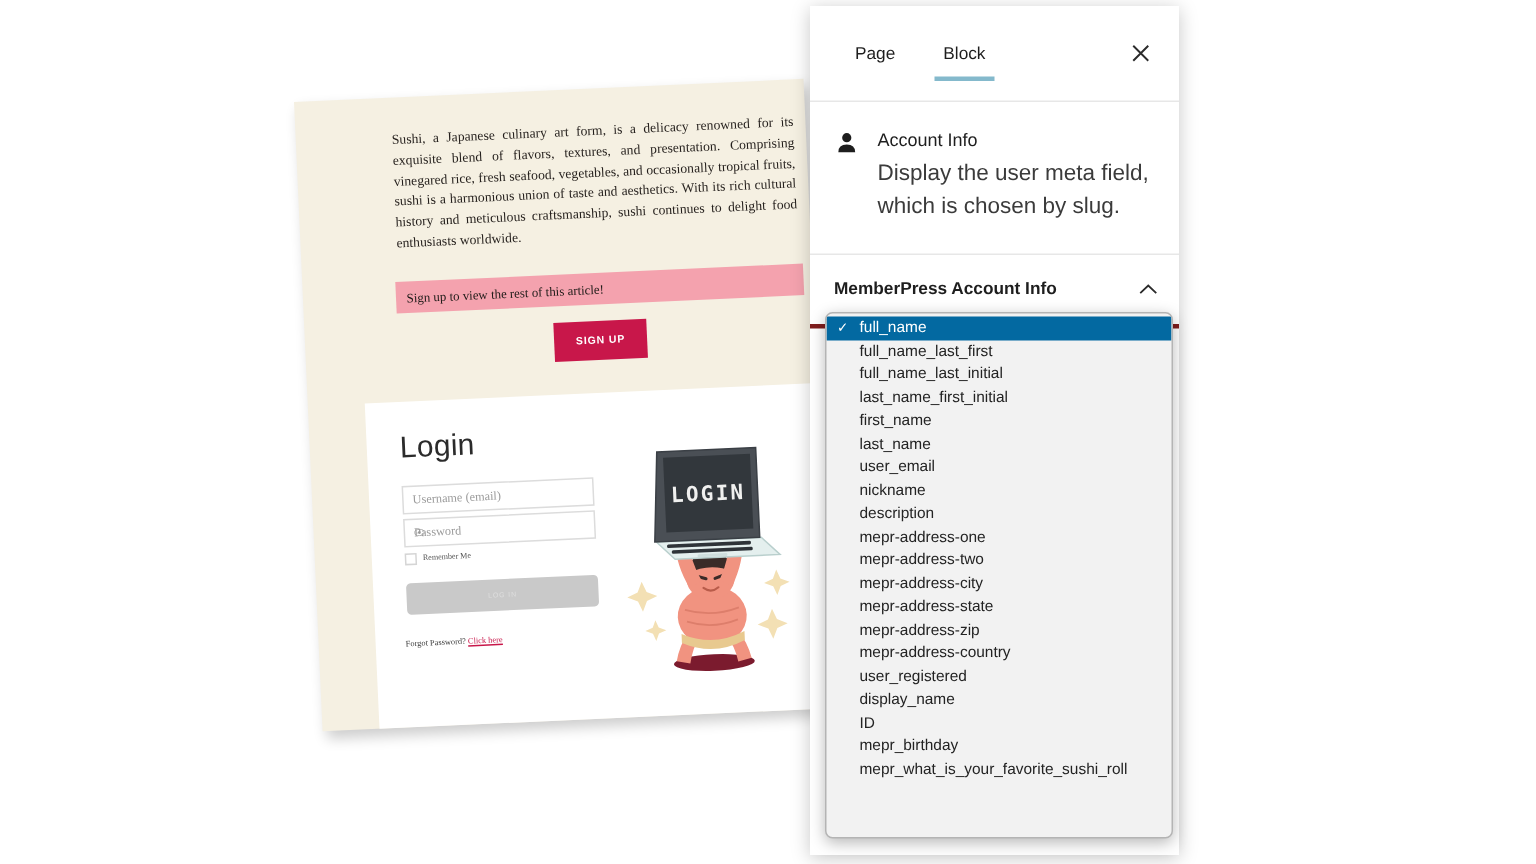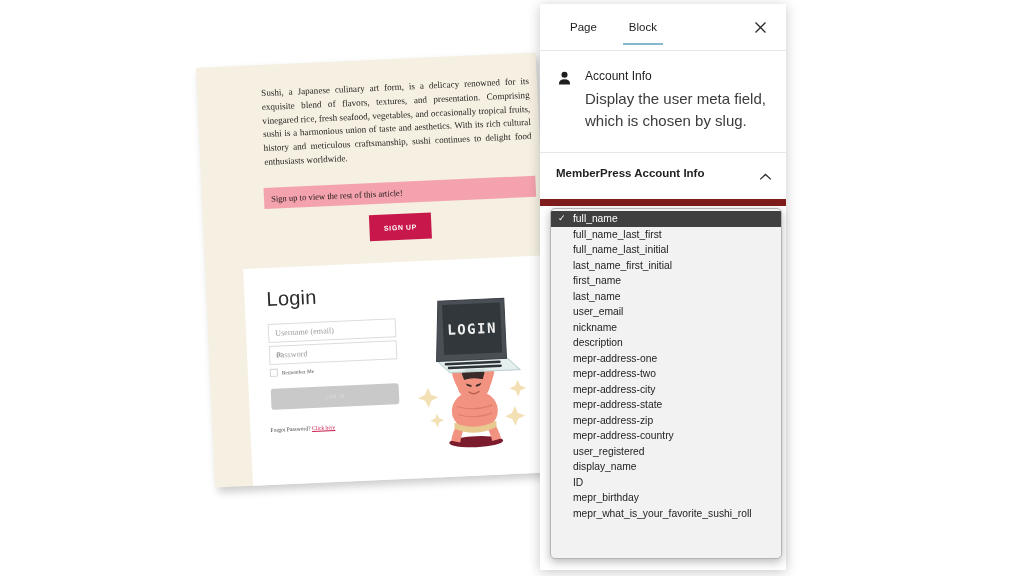--- a/index.html
+++ b/index.html
@@ -103,21 +103,21 @@
 
   
   #inspector {
     position: absolute;
     left: 540px; top: 4px;
     width: 246px; height: 566px;
     background: #ffffff;
     box-shadow: 0 2px 12px rgba(0,0,0,0.22);
   }
   .insp-tabs {
-    position: relative; height: 47px;
+    position: relative; height: 64px;
     display: flex; align-items: center;
     border-bottom: 1px solid #e7e7e7;
     padding: 0 14px;
   }
   .insp-tab {
     position: relative; height: 52px;
     display: flex; align-items: center;
     padding: 0 16px;
     font-size: 11.5px; color: #1e1e1e; cursor: pointer;
   }
@@ -132,23 +132,23 @@
     cursor: pointer; color: #3c3c3c;
   }
   .block-header {
     display: flex; gap: 11px; padding: 18px 14px 20px 16px;
     border-bottom: 1px solid #e7e7e7;
   }
   .block-icon { flex: 0 0 auto; width: 18px; padding-top: 1px; }
   .block-title { font-size: 12px; color: #1e1e1e; margin-bottom: 5px; }
   .block-desc { font-size: 15px; color: #3b3b3b; line-height: 1.45; }
   .section-head {
-    display: flex; align-items: flex-start;
+    display: flex; align-items: center;
     padding: 14px 14px 14px 16px;
-    border-bottom: 7px solid #7f1d1d;
+    border-bottom: 3px solid #7f1d1d;
   }
   .section-head .t { font-size: 11.5px; font-weight: 700; color: #1e1e1e; }
   .section-head .chev { margin-left: auto; color: #3c3c3c; }
   .field-slug-label {
     padding: 14px 16px 6px 16px;
     font-size: 9.4px; font-weight: 700; letter-spacing: .35px; color: #333;
   }
   .select-box {
     margin: 0 10px; height: 11px;
     border: 1px solid #b9b9b9; border-bottom: none;
@@ -167,21 +167,21 @@
     overflow: hidden;
     padding: 2px 0 4px 0;
   }
   .dd-item {
     height: 15.5px; line-height: 15.5px;
     padding-left: 22px;
     font-size: 10.3px; color: #232323;
     white-space: nowrap; cursor: default;
     position: relative;
   }
-  .dd-item.sel { background: #404040; color: #ffffff; }
+  .dd-item.sel { background: #0369a1; color: #ffffff; }
   .dd-item.sel::before {
     content: "\2713";
     position: absolute; left: 7px; top: 0;
     font-size: 9px; color: #ffffff;
   }
 </style>
 </head>
 <body>
 
 <div id="root">

